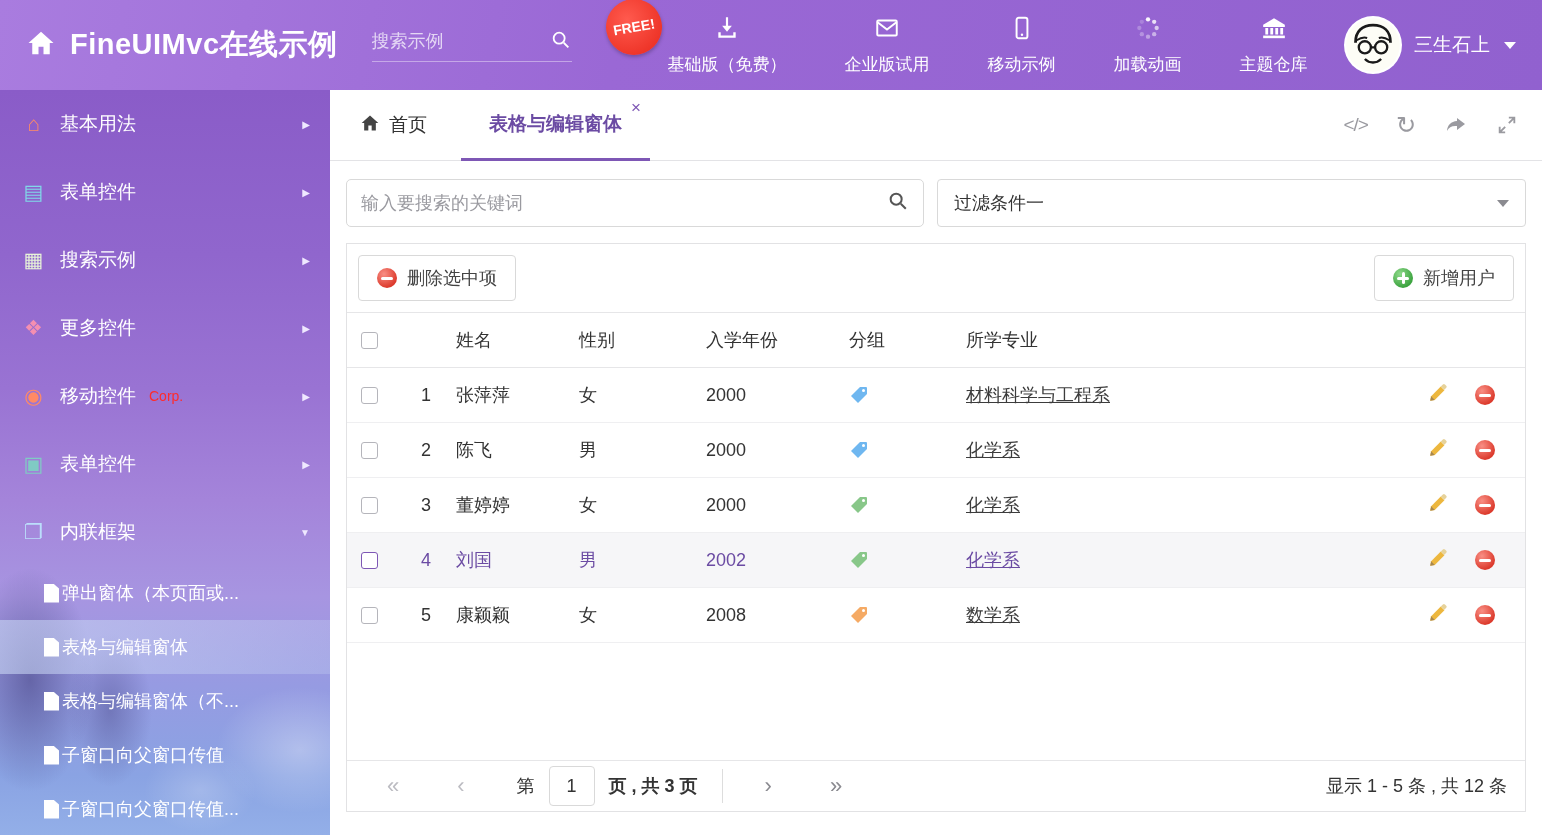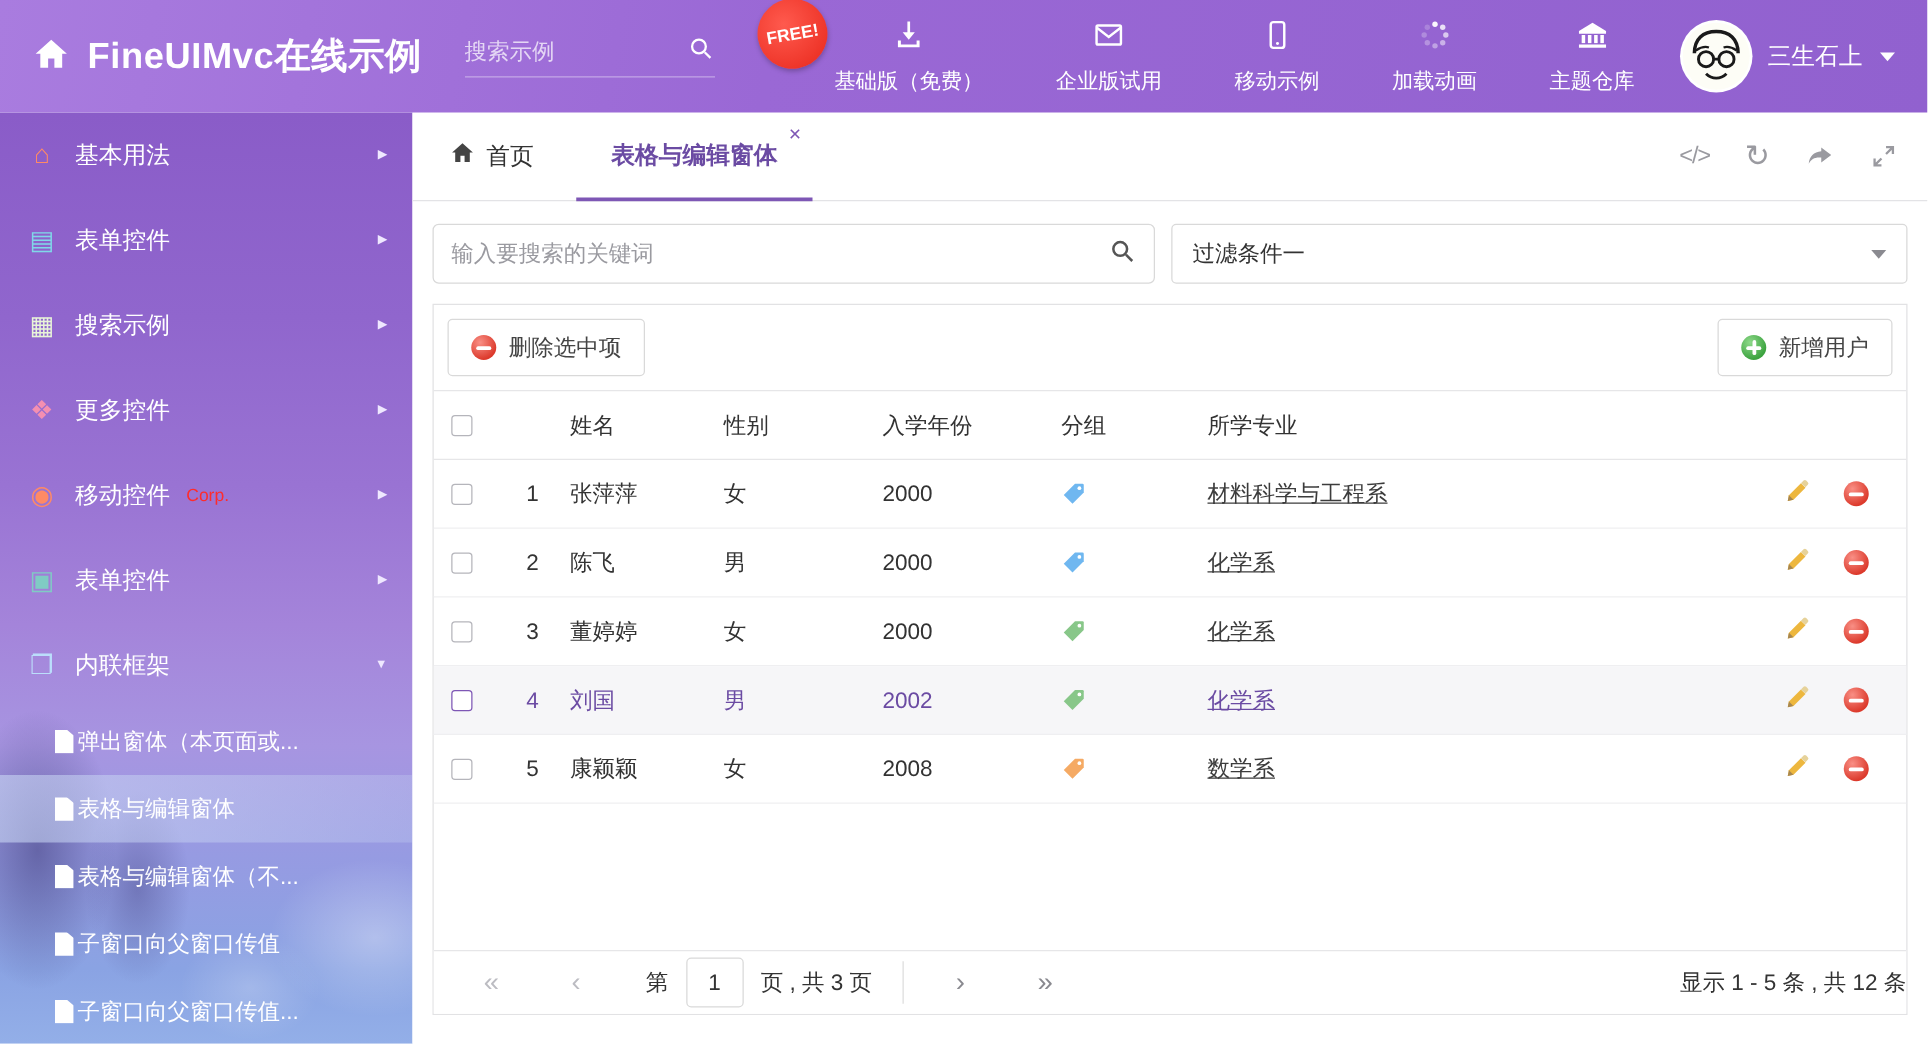--- a/index.html
+++ b/index.html
@@ -79,25 +79,25 @@
 .grid-row.active .cb{border-color:#7e57b5;}
 .c-major a{color:#3c3c3c;text-decoration:underline;cursor:pointer;}
 .grid-row.active .c-major a{color:#6b4ba3;}
 .tag{display:inline-block;}
 
 .pager{position:absolute;left:0;right:0;bottom:0;height:51px;border-top:1px solid #e6e6e8;display:flex;align-items:center;font-size:18px;color:#333;background:#fff;}
 .pg-first{margin-left:40px;font-size:22px;color:#bcbcc2;cursor:pointer;}
 .pg-prev{margin-left:58px;font-size:22px;color:#bcbcc2;cursor:pointer;}
 .pg-label{margin-left:52px;}
 .pg-input{margin-left:14px;width:46px;height:40px;border:1px solid #d9d9d9;border-radius:4px;text-align:center;font-size:18px;color:#333;outline:none;}
-.pg-total{margin-left:14px;}
+.pg-total{margin-left:14px;font-weight:bold;}
 .pg-divider{margin-left:24px;height:34px;border-left:1px solid #ddd;}
 .pg-next{margin-left:42px;font-size:22px;color:#8a8a90;cursor:pointer;}
 .pg-last{margin-left:58px;font-size:22px;color:#8a8a90;cursor:pointer;}
-.pg-summary{margin-left:auto;}
+.pg-summary{margin-left:auto;margin-right:18px;}
 </style>
 </head>
 <body>
 
 <header class="app-header">
   <div class="brand">
     <span>
       <svg viewBox="0 0 24 24" width="30" height="30">
           <path fill="#fff" d="M12 3l10 9h-3v9h-5v-6h-4v6H5v-9H2z"></path>
         </svg>

